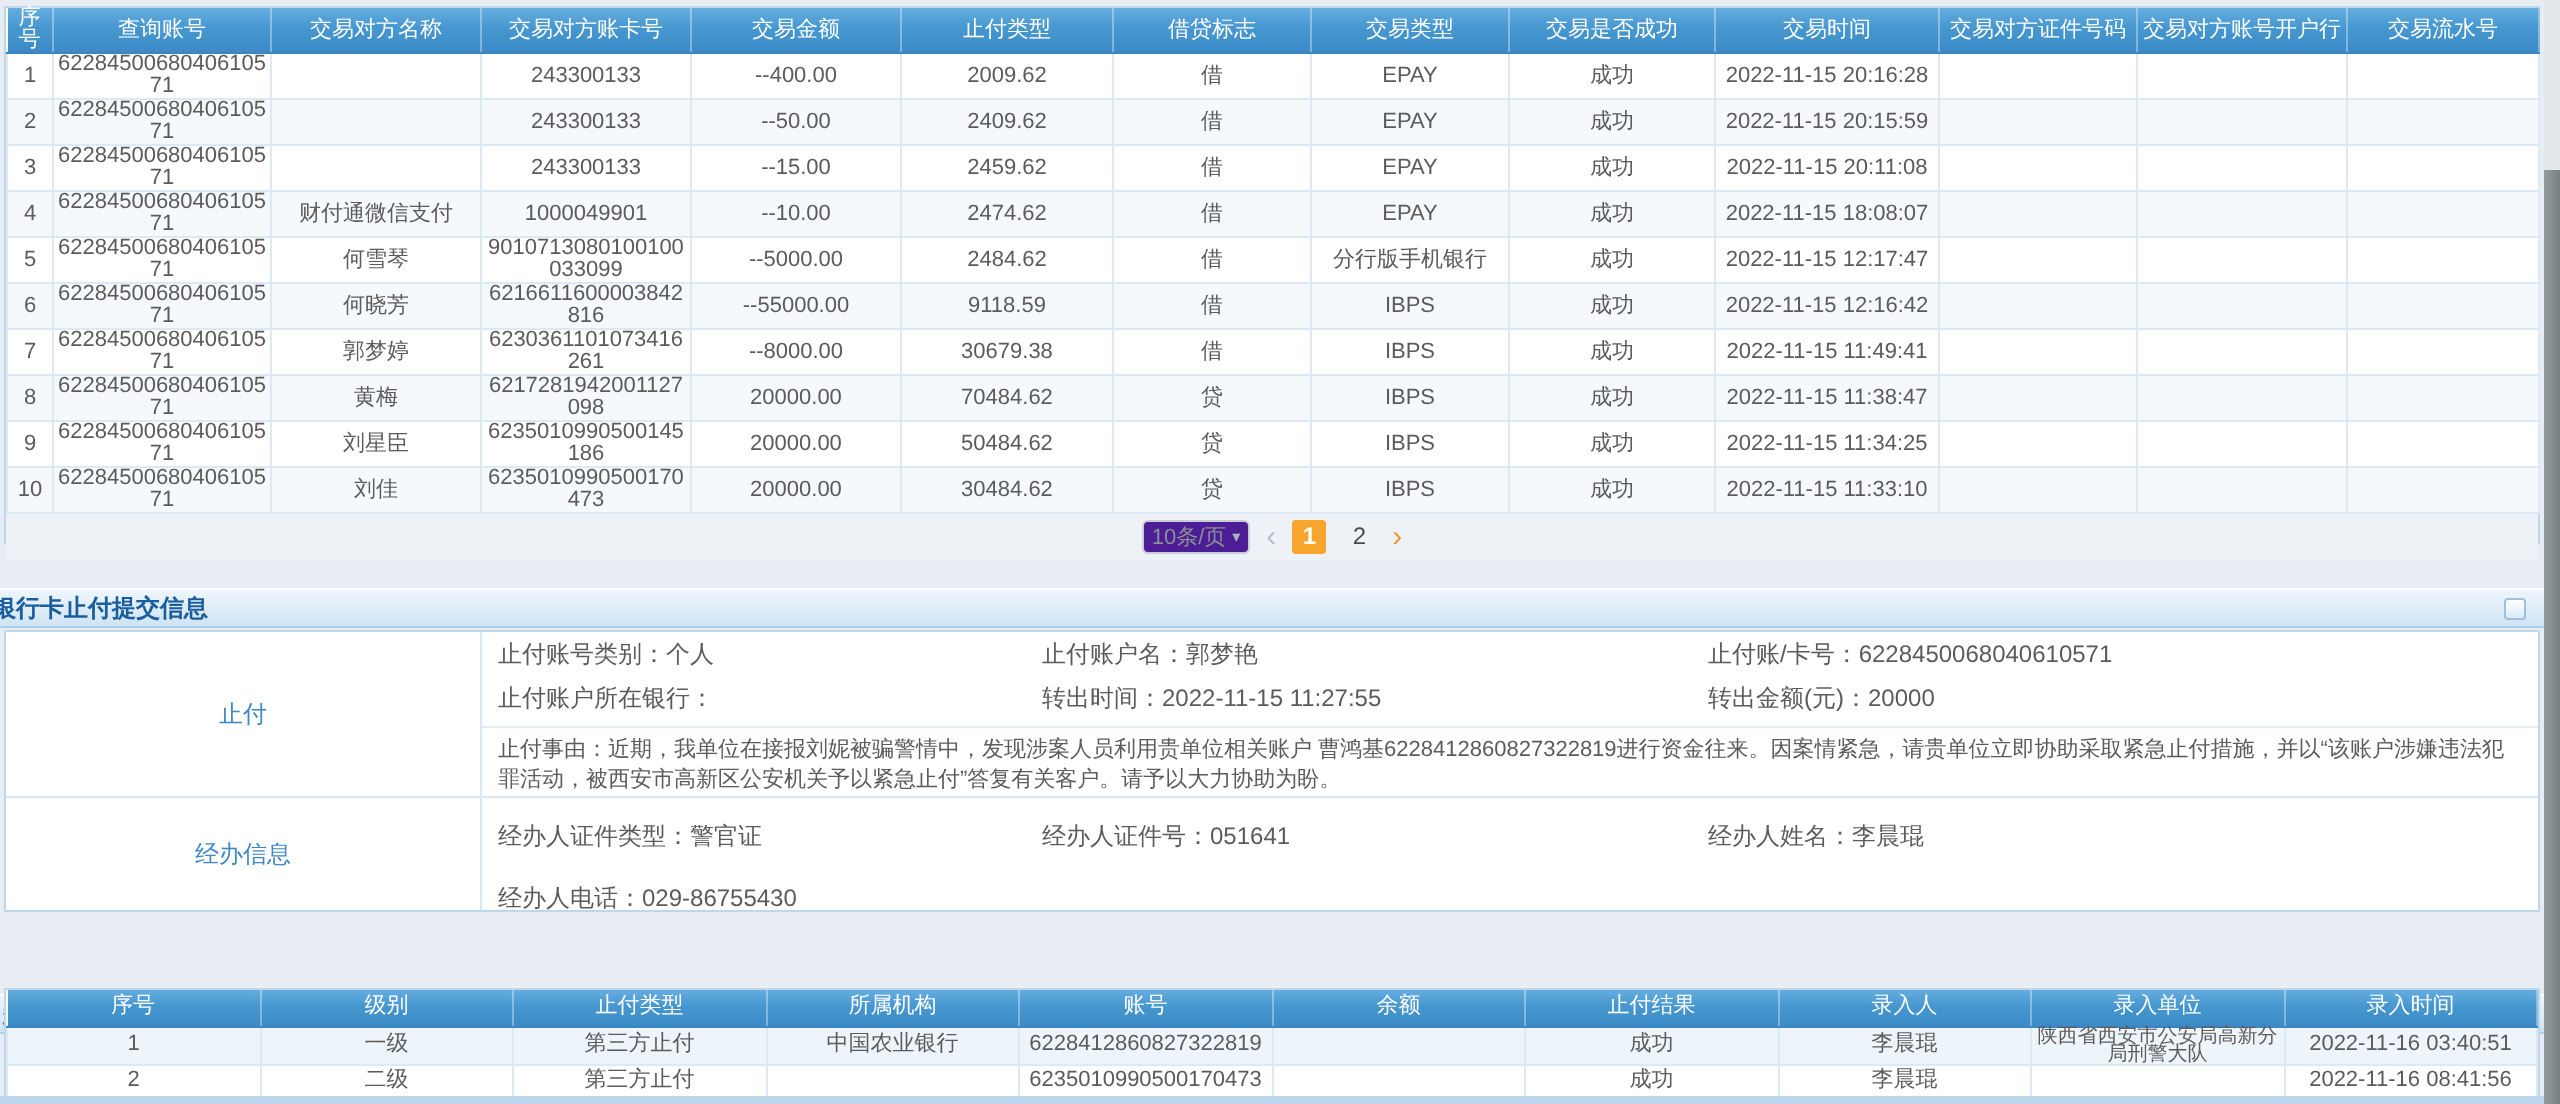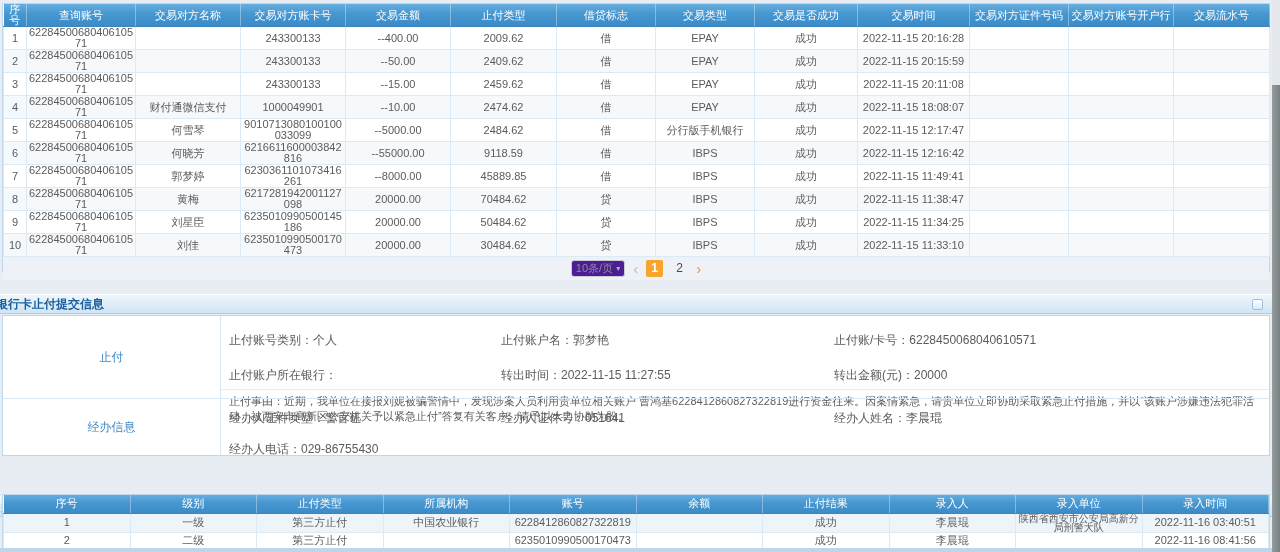--- a/index.html
+++ b/index.html
@@ -21,25 +21,25 @@
 .pg-num.active{background:#f7a52c;color:#fff;border-radius:2px;font-weight:bold;}
 .section-bar{position:absolute;left:0;width:1272px;height:20px;background:linear-gradient(180deg,#eef6fc,#cfe4f4);border-top:1px solid #fbfdff;border-bottom:1px solid #aecfe8;font-size:12px;font-weight:bold;color:#1b5e9e;line-height:18px;overflow:hidden;padding-left:1px;}
 #stop-bar{top:294px;font-family:Liberation Serif, serif;}
 #stop-bar .bar-title{display:inline-block;margin-left:-5px;}
 #multi-bar{top:497px;}
 .collapse-btn{position:absolute;right:9px;top:4px;width:11px;height:11px;border:1px solid #9cc0dd;background:linear-gradient(180deg,#ffffff,#d9eaf7);border-radius:2px;cursor:pointer;}
 #stop-box{top:315px;height:141px;display:flex;flex-direction:column;}
 .info-row{display:flex;flex:none;min-width:0;}
 .info-row.r1{height:82px;}
 .info-row.r2{height:57px;border-top:1px solid #d7e7f3;}
-.info-label{width:218px;flex:none;border-right:1px solid #d7e7f3;display:flex;align-items:center;justify-content:center;color:#3f88c7;font-size:12px;}
+.info-label{width:238px;flex:none;border-right:1px solid #d7e7f3;display:flex;align-items:center;justify-content:center;color:#3f88c7;font-size:12px;}
 .info-content{flex:1;min-width:0;}
 .fields{display:grid;grid-template-columns:272px 333px 1fr;padding-left:8px;}
 .field{font-size:12px;color:#5b5b5b;line-height:21px;white-space:nowrap;overflow:hidden;}
-.r1 .fields{padding-top:14px;}
+.r1 .fields{padding-top:1px;}
 .reason{border-top:1px solid #e2eef7;margin-top:3px;padding:4px 10px 0 8px;font-size:11px;line-height:15px;color:#5b5b5b;}
 .r2 .fields{padding-top:7px;}
 .r2 .field{line-height:24px;}
 #multi-box{top:494px;height:54px;}
 #multi-box th{height:18px;}
 #multi-box td{height:17px;line-height:9px;padding:0 2px;}
 #multi-box tr:first-child td{background:#eef5fa;}
 .unit-cell{font-size:10px !important;margin-top:32px;}
 #scrollbar{position:absolute;right:0;top:0;width:8px;height:552px;background:#e4e8ec;}
 #scroll-thumb{position:absolute;top:85px;left:0;width:8px;height:467px;background:linear-gradient(90deg,#949c9e,#788081);}
@@ -172,21 +172,21 @@
           <td></td>
           <td></td>
           <td></td>
         </tr>
       <tr>
           <td>7</td>
           <td>6228450068040610571</td>
           <td>郭梦婷</td>
           <td>6230361101073416261</td>
           <td>--8000.00</td>
-          <td>45889.85</td>
+          <td>30679.38</td>
           <td>借</td>
           <td>IBPS</td>
           <td>成功</td>
           <td>2022-11-15 11:49:41</td>
           <td></td>
           <td></td>
           <td></td>
         </tr>
       <tr>
           <td>8</td>

